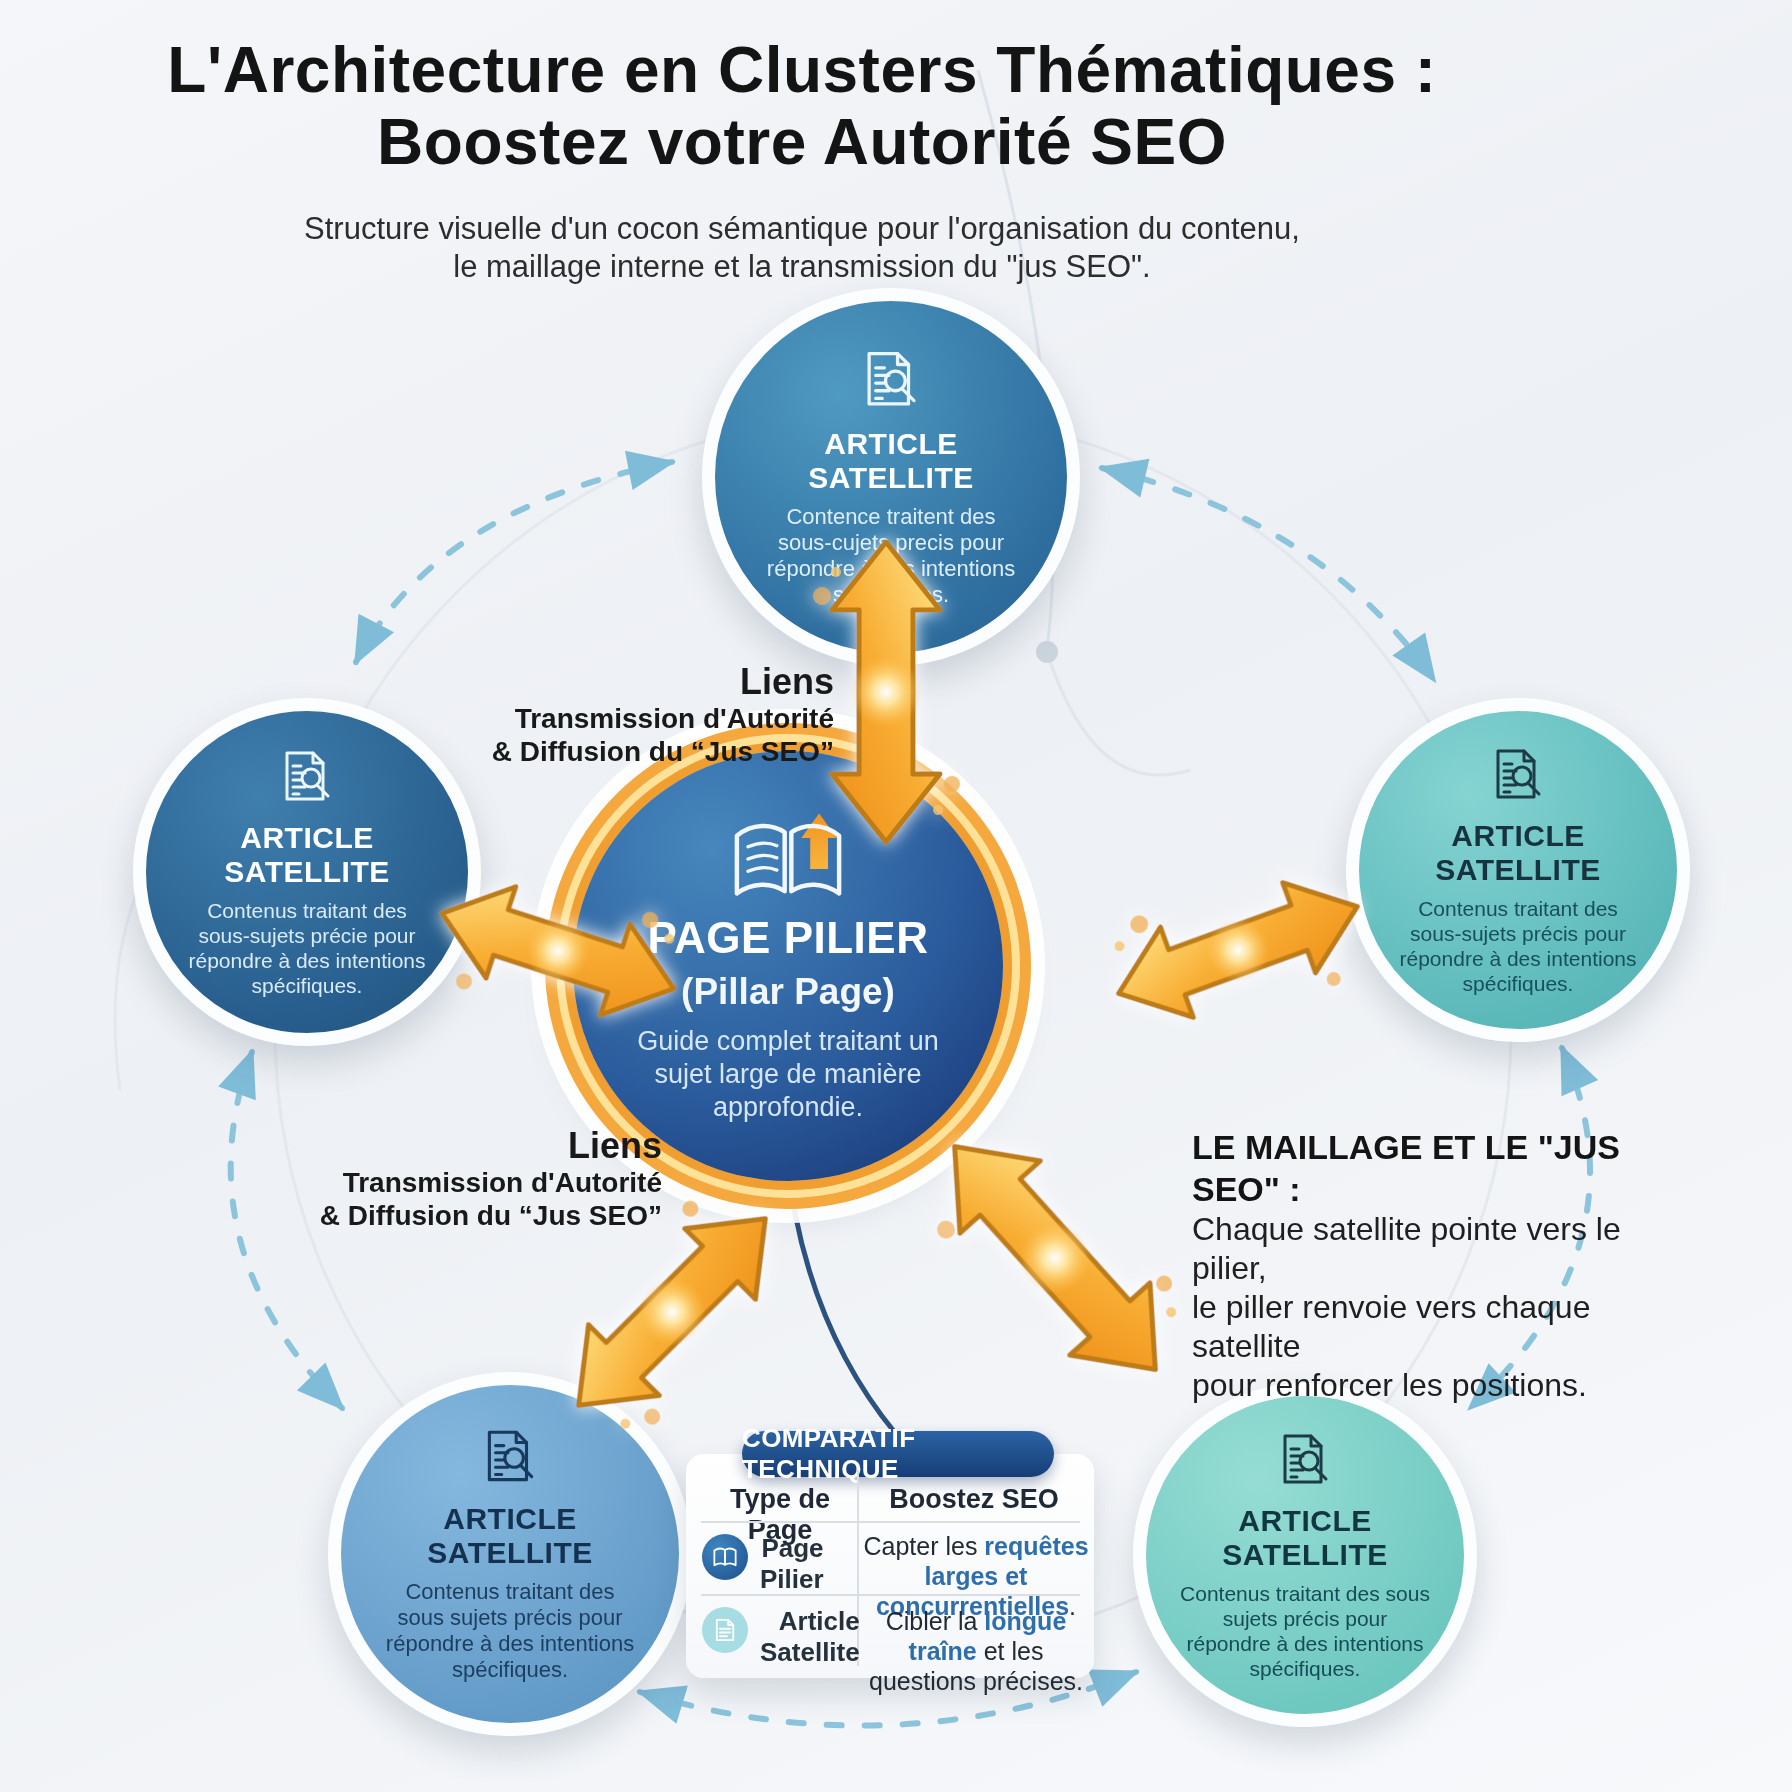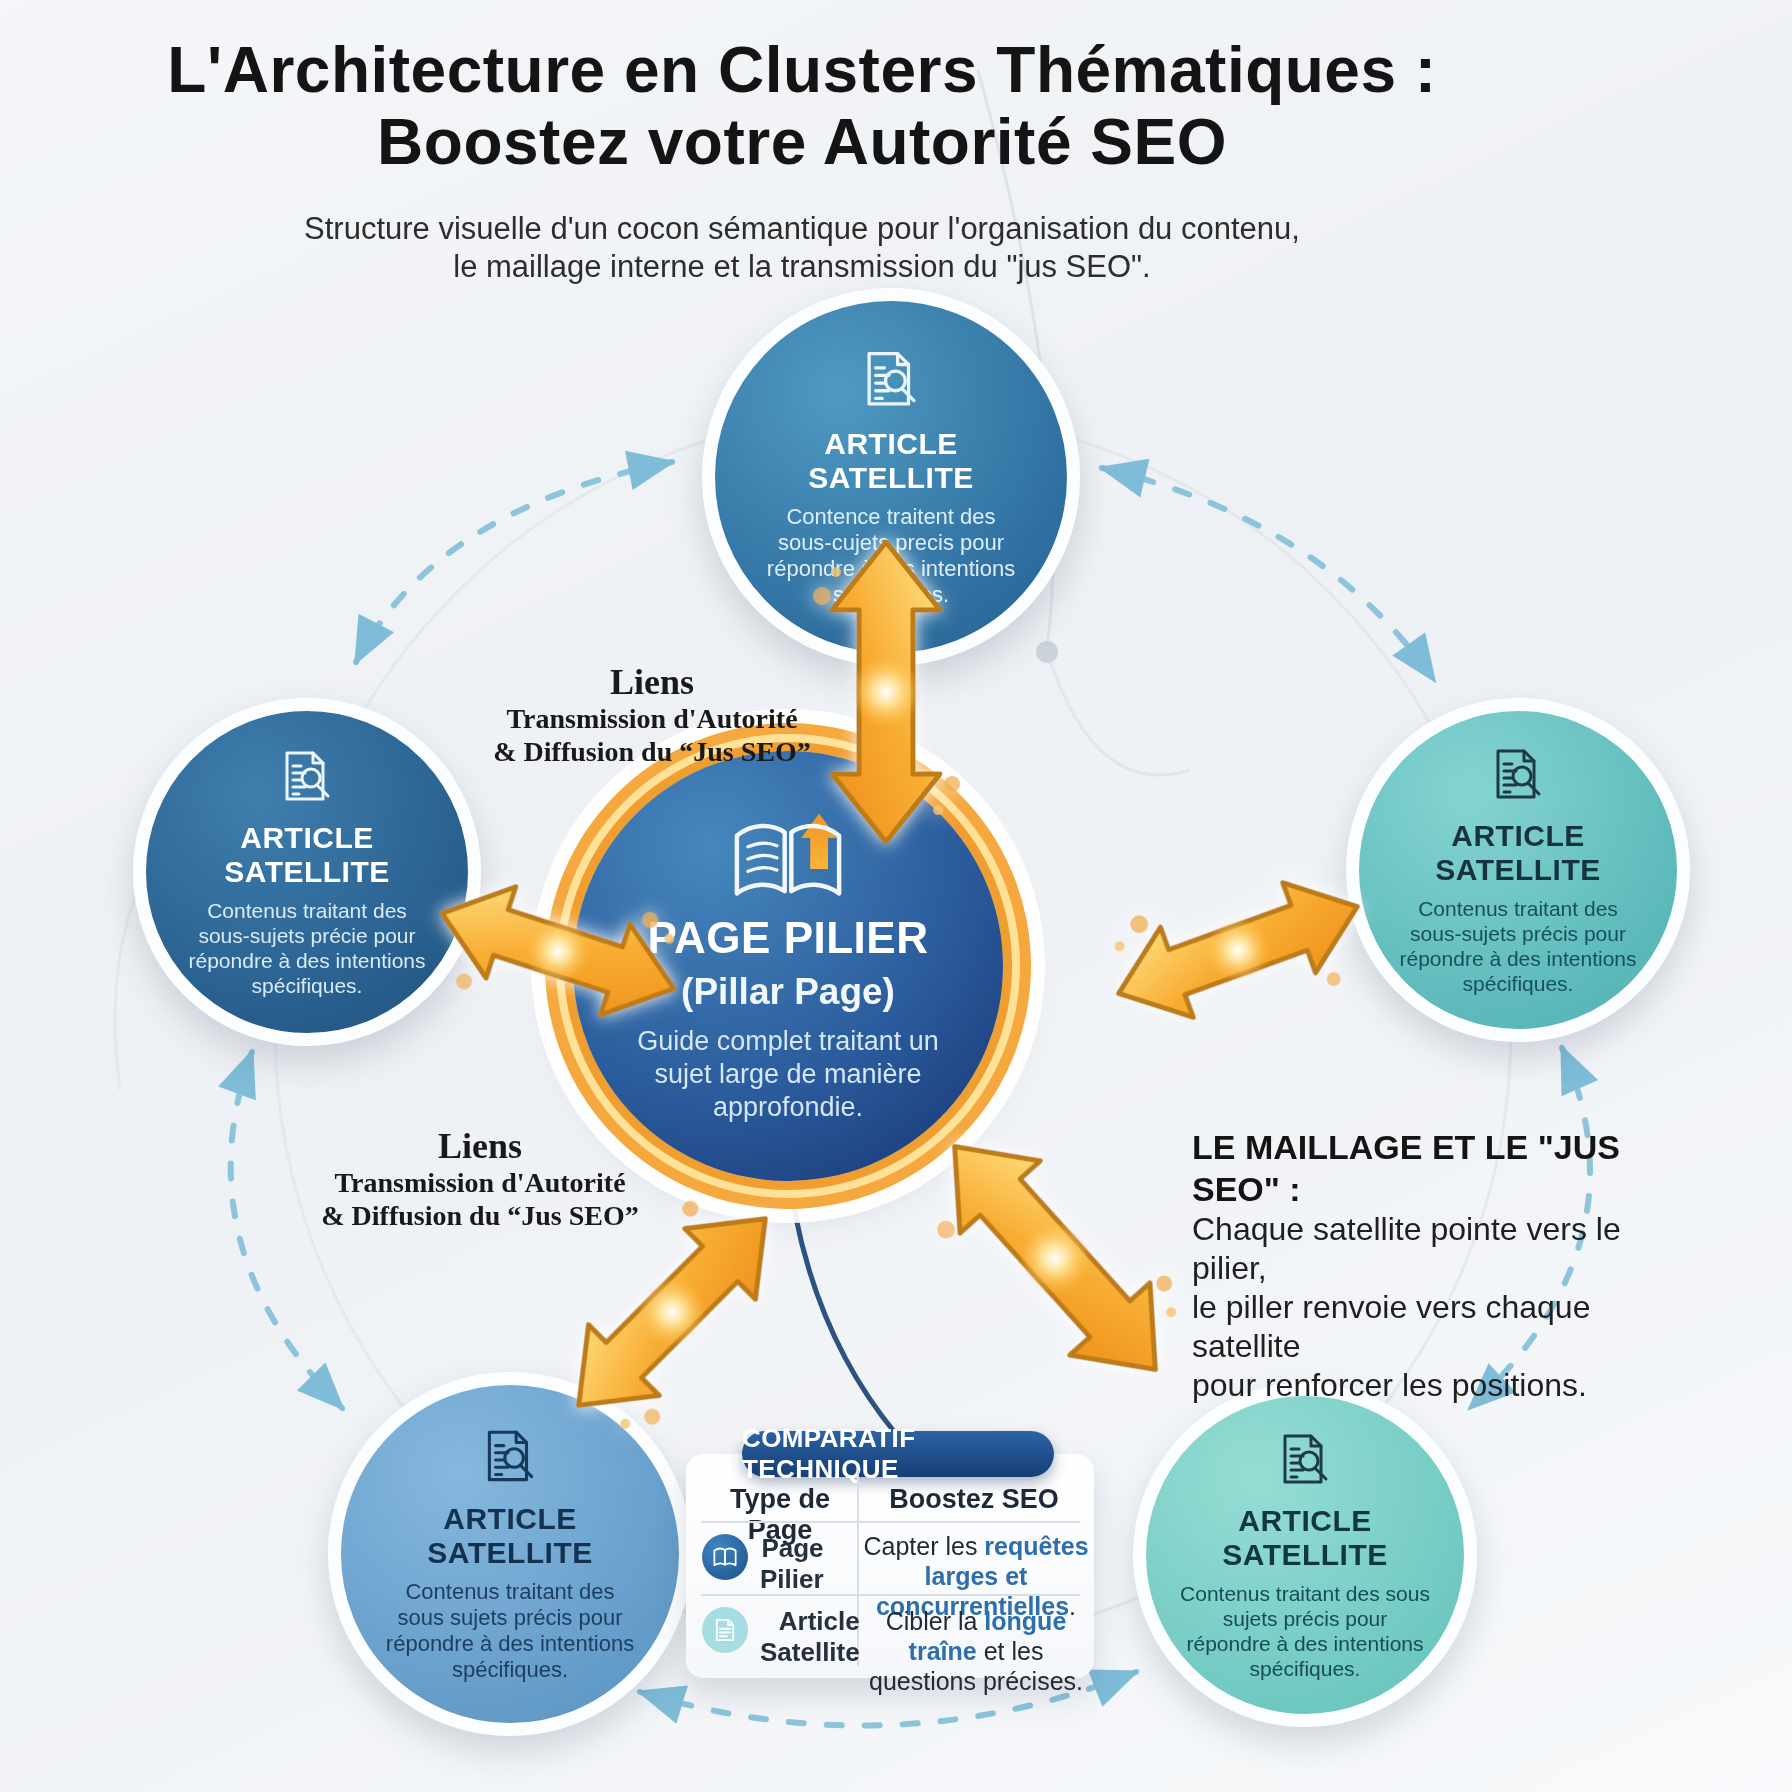--- a/index.html
+++ b/index.html
@@ -57,21 +57,21 @@
     background:radial-gradient(circle at 32% 22%,#4687bd,#2a5a9b 58%,#1c3d7c 88%);
     box-shadow:0 0 0 9px #f09e30,0 0 0 17px #ffe298,0 0 0 28px #f4a83e,
                0 0 0 42px rgba(255,255,255,.92),0 20px 48px rgba(30,50,90,.28);
     display:flex;flex-direction:column;align-items:center;justify-content:center;
     text-align:center;z-index:2;padding:0 52px;box-sizing:border-box;}
   .pillar-title{color:#ffffff;font-size:44px;font-weight:800;letter-spacing:.5px;}
   .pillar-sub{color:#f2f7fc;font-size:37px;font-weight:700;margin-top:8px;}
   .pillar-body{color:#d5e7f7;font-size:27px;line-height:33px;margin-top:12px;}
 
   
-  .liens{position:absolute;text-align:center;color:#191919;z-index:4;font-family:Liberation Serif, serif;}
+  .liens{position:absolute;text-align:right;color:#191919;z-index:4;}
   .liens .l1{font-size:36px;font-weight:800;line-height:40px;}
   .liens .l2,.liens .l3{font-size:28px;font-weight:700;line-height:33px;}
   .liens-top{left:470px;top:662px;width:364px;}
   .liens-left{left:298px;top:1126px;width:364px;}
 
   
   .maillage{position:absolute;left:1192px;top:1126px;width:480px;z-index:4;}
   .maillage .head{font-size:34px;font-weight:800;color:#141414;line-height:42px;}
   .maillage .line{font-size:32px;font-weight:500;color:#1f1f1f;line-height:39px;}
 

